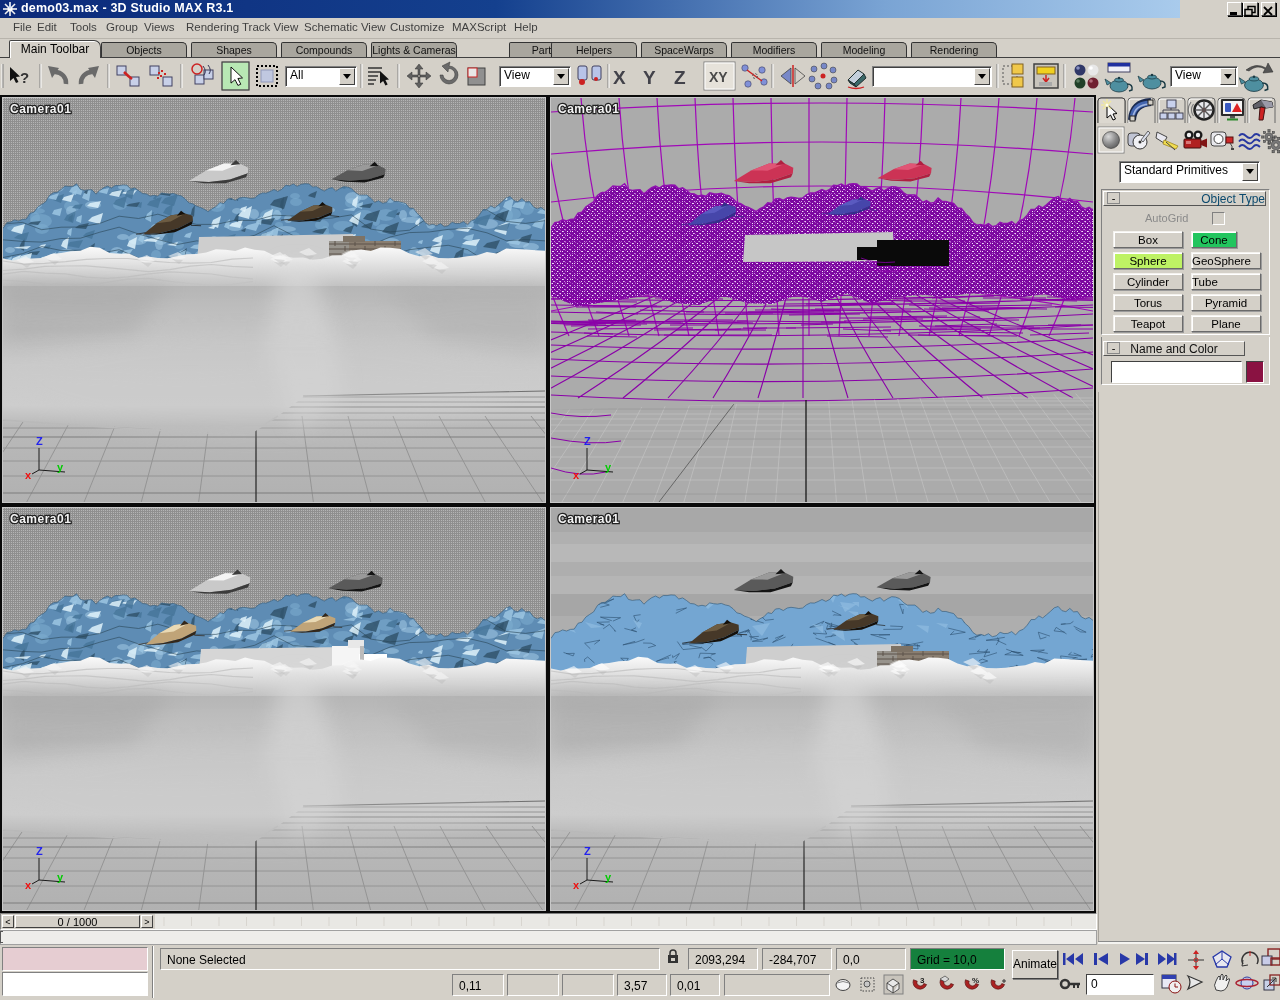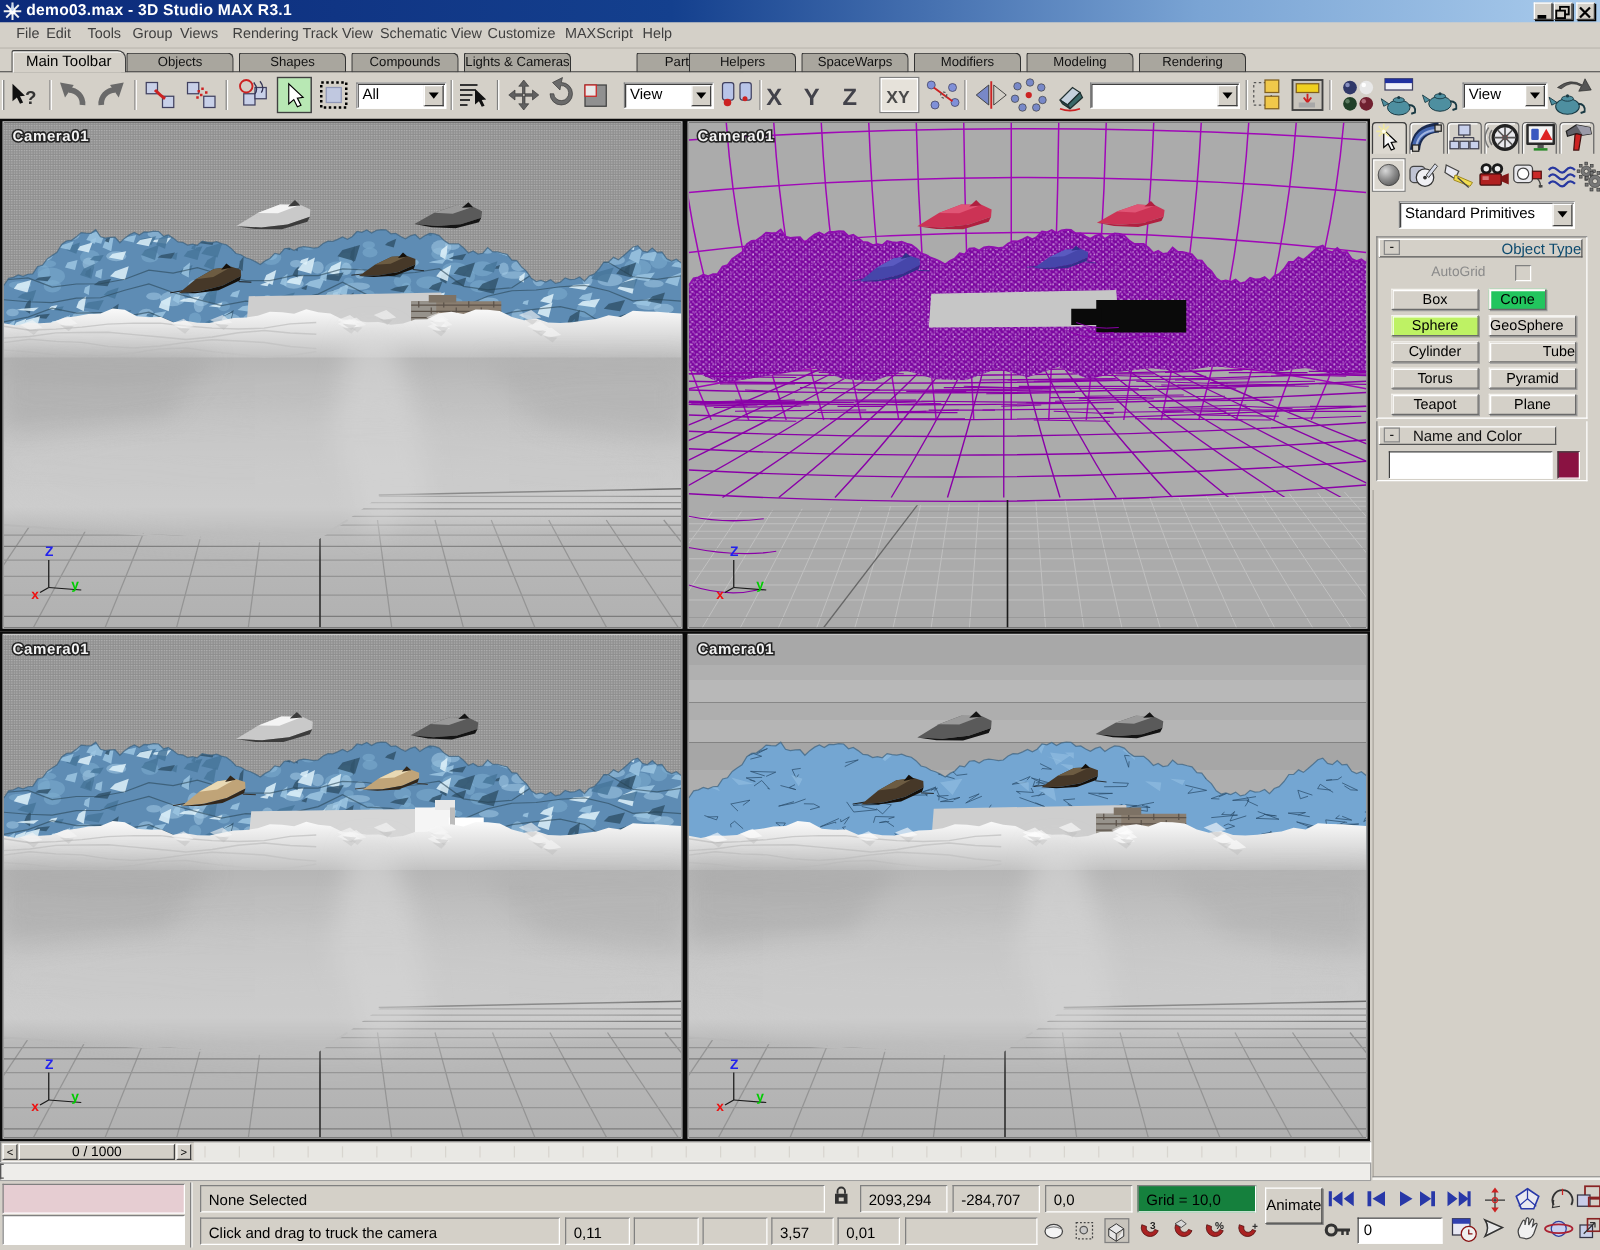--- a/index.html
+++ b/index.html
@@ -1,13 +1,13 @@
 <!DOCTYPE html>
 <html><head><meta charset="utf-8"><style>html,body{margin:0;padding:0;width:1280px;height:1000px;overflow:hidden;}body{font-family:"Liberation Sans",sans-serif;background:#d4d0c8;position:relative;}*{box-sizing:border-box;}.abs{position:absolute;}</style></head><body>
-<div class="abs" style="left:0;top:0;width:1280px;height:18px;background:linear-gradient(to right,#0c2a7a,#14408e 42%,#7aa4d4 75%,#a9cbec);">
+<div class="abs" style="left:0;top:0;width:1180px;height:18px;background:linear-gradient(to right,#0c2a7a,#14408e 42%,#7aa4d4 75%,#a9cbec);">
     <svg width="16" height="16" style="position:absolute;left:2px;top:1px;">
       <g stroke="#f0f0f0" stroke-width="1.6">
         <line x1="8" y1="1" x2="8" y2="15"></line>
         <line x1="1" y1="8" x2="15" y2="8"></line>
         <line x1="3" y1="3" x2="13" y2="13"></line>
         <line x1="13" y1="3" x2="3" y2="13"></line>
       </g>
       <circle cx="8" cy="8" r="2.5" fill="#fff"></circle>
       <path d="M8,1 L9.5,6.5 L8,8 L6.5,6.5 Z" fill="#c8d8f0"></path>
     </svg>
@@ -2015,21 +2015,21 @@
     <div class="abs" style="left:4px;top:94px;width:169px;height:146px;border:1px solid;border-color:#808080 #fff #fff #808080;"></div>
     <div class="abs" style="left:6px;top:96px;width:163px;height:15px;background:#d4d0c8;border:1px solid;border-color:#fff #555 #555 #fff;font-size:12px;text-align:right;line-height:14px;color:#0c4a6e;">Object Type</div>
     <div class="abs" style="left:10px;top:97px;width:13px;height:12px;background:#d4d0c8;border:1px solid #888;font-size:11px;line-height:10px;text-align:center;">-</div>
     <div class="abs" style="left:48px;top:117px;font-size:11px;color:#8a8a8a;">AutoGrid</div>
     <div class="abs" style="left:115px;top:117px;width:13px;height:13px;background:#d4d0c8;border:1px solid;border-color:#808080 #fff #fff #808080;"></div>
     <div style="position:absolute;left:16px;top:136px;width:70px;height:17px;background:#d4d0c8;border:1px solid;border-color:#f4f2ee #6a6a6a #6a6a6a #f4f2ee;box-shadow:inset 1px 1px 0 #fff, 1px 1px 0 #9a9a9a;text-align:center;font-size:11.5px;line-height:17px;color:#000;">Box</div>
     <div style="position:absolute;left:94px;top:136px;width:46px;height:17px;background:#22c55e;border:1px solid;border-color:#f4f2ee #6a6a6a #6a6a6a #f4f2ee;box-shadow:inset 1px 1px 0 #fff, 1px 1px 0 #9a9a9a;text-align:center;font-size:11.5px;line-height:17px;color:#000;">Cone</div>
     <div style="position:absolute;left:16px;top:157px;width:70px;height:17px;background:#bef264;border:1px solid;border-color:#f4f2ee #6a6a6a #6a6a6a #f4f2ee;box-shadow:inset 1px 1px 0 #fff, 1px 1px 0 #9a9a9a;text-align:center;font-size:11.5px;line-height:17px;color:#000;">Sphere</div>
     <div style="position:absolute;left:94px;top:157px;width:70px;height:17px;background:#d4d0c8;border:1px solid;border-color:#f4f2ee #6a6a6a #6a6a6a #f4f2ee;box-shadow:inset 1px 1px 0 #fff, 1px 1px 0 #9a9a9a;font-size:11.5px;line-height:17px;color:#000;">GeoSphere</div>
     <div style="position:absolute;left:16px;top:178px;width:70px;height:17px;background:#d4d0c8;border:1px solid;border-color:#f4f2ee #6a6a6a #6a6a6a #f4f2ee;box-shadow:inset 1px 1px 0 #fff, 1px 1px 0 #9a9a9a;text-align:center;font-size:11.5px;line-height:17px;color:#000;">Cylinder</div>
-    <div style="position:absolute;left:94px;top:178px;width:70px;height:17px;background:#d4d0c8;border:1px solid;border-color:#f4f2ee #6a6a6a #6a6a6a #f4f2ee;box-shadow:inset 1px 1px 0 #fff, 1px 1px 0 #9a9a9a;text-align:right;font-size:11.5px;line-height:17px;color:#000;">Tube</div>
+    <div style="position:absolute;left:94px;top:178px;width:70px;height:17px;background:#d4d0c8;border:1px solid;border-color:#f4f2ee #6a6a6a #6a6a6a #f4f2ee;box-shadow:inset 1px 1px 0 #fff, 1px 1px 0 #9a9a9a;text-align:left;font-size:11.5px;line-height:17px;color:#000;">Tube</div>
     <div style="position:absolute;left:16px;top:199px;width:70px;height:17px;background:#d4d0c8;border:1px solid;border-color:#f4f2ee #6a6a6a #6a6a6a #f4f2ee;box-shadow:inset 1px 1px 0 #fff, 1px 1px 0 #9a9a9a;text-align:center;font-size:11.5px;line-height:17px;color:#000;">Torus</div>
     <div style="position:absolute;left:94px;top:199px;width:70px;height:17px;background:#d4d0c8;border:1px solid;border-color:#f4f2ee #6a6a6a #6a6a6a #f4f2ee;box-shadow:inset 1px 1px 0 #fff, 1px 1px 0 #9a9a9a;text-align:center;font-size:11.5px;line-height:17px;color:#000;">Pyramid</div>
     <div style="position:absolute;left:16px;top:220px;width:70px;height:17px;background:#d4d0c8;border:1px solid;border-color:#f4f2ee #6a6a6a #6a6a6a #f4f2ee;box-shadow:inset 1px 1px 0 #fff, 1px 1px 0 #9a9a9a;text-align:center;font-size:11.5px;line-height:17px;color:#000;">Teapot</div>
     <div style="position:absolute;left:94px;top:220px;width:70px;height:17px;background:#d4d0c8;border:1px solid;border-color:#f4f2ee #6a6a6a #6a6a6a #f4f2ee;box-shadow:inset 1px 1px 0 #fff, 1px 1px 0 #9a9a9a;text-align:center;font-size:11.5px;line-height:17px;color:#000;">Plane</div>
     <div class="abs" style="left:6px;top:246px;width:142px;height:15px;background:#d4d0c8;border:1px solid;border-color:#fff #555 #555 #fff;font-size:12px;text-align:center;line-height:14px;color:#111;">Name and Color</div>
     <div class="abs" style="left:10px;top:247px;width:13px;height:12px;background:#d4d0c8;border:1px solid #888;font-size:11px;line-height:10px;text-align:center;">-</div>
     <div class="abs" style="left:4px;top:242px;width:169px;height:48px;border:1px solid;border-color:#808080 #fff #fff #808080;border-top:none;"></div>
     <div class="abs" style="left:14px;top:266px;width:131px;height:22px;background:#fff;border:1px solid;border-color:#404040 #fff #fff #404040;"></div>
     <div class="abs" style="left:149px;top:266px;width:18px;height:22px;background:#8a1242;border:1px solid;border-color:#404040 #fff #fff #404040;"></div>
   </div>
@@ -2082,21 +2082,20 @@
 <div class="abs" style="left:1098px;top:942px;width:182px;height:2px;background:#f4f3f0;"></div>
 <div class="abs" style="left:0;top:945px;width:1280px;height:55px;background:#d4d0c8;">
     <div class="abs" style="left:2px;top:2px;width:146px;height:24px;background:#e6cdd2;border:1px solid;border-color:#808080 #fff #fff #808080;"></div>
     <div class="abs" style="left:2px;top:27px;width:146px;height:24px;background:#ffffff;border:1px solid;border-color:#808080 #fff #fff #808080;"></div>
     <div class="abs" style="left:152px;top:1px;width:2px;height:52px;border-left:1px solid #808080;border-right:1px solid #fff;"></div>
     <div style="position:absolute;left:160px;top:3px;width:500px;height:22px;background:#d4d0c8;border:1px solid;border-color:#808080 #fff #fff #808080;padding-left:6px;font-size:12px;line-height:22px;color:#000;overflow:hidden;white-space:nowrap;">None Selected</div>
     <div style="position:absolute;left:688px;top:3px;width:70px;height:22px;background:#d4d0c8;border:1px solid;border-color:#808080 #fff #fff #808080;padding-left:6px;font-size:12px;line-height:22px;color:#000;overflow:hidden;white-space:nowrap;">2093,294</div>
     <div style="position:absolute;left:762px;top:3px;width:70px;height:22px;background:#d4d0c8;border:1px solid;border-color:#808080 #fff #fff #808080;padding-left:6px;font-size:12px;line-height:22px;color:#000;overflow:hidden;white-space:nowrap;">-284,707</div>
     <div style="position:absolute;left:836px;top:3px;width:70px;height:22px;background:#d4d0c8;border:1px solid;border-color:#808080 #fff #fff #808080;padding-left:6px;font-size:12px;line-height:22px;color:#000;overflow:hidden;white-space:nowrap;">0,0</div>
     <div style="position:absolute;left:910px;top:3px;width:95px;height:22px;background:#15803d;border:1px solid;border-color:#808080 #fff #fff #808080;padding-left:6px;font-size:12px;line-height:22px;color:#000;overflow:hidden;white-space:nowrap;">Grid = 10,0</div>
-    <div style="position:absolute;left:160px;top:29px;width:288px;height:22px;background:#d4d0c8;border:1px solid;border-color:#808080 #fff #fff #808080;padding-left:6px;font-size:12px;line-height:22px;color:#000;overflow:hidden;white-space:nowrap;">Click and drag to truck the camera</div>
     <div style="position:absolute;left:452px;top:29px;width:52px;height:22px;background:#d4d0c8;border:1px solid;border-color:#808080 #fff #fff #808080;padding-left:6px;font-size:12px;line-height:22px;color:#000;overflow:hidden;white-space:nowrap;">0,11</div>
     <div style="position:absolute;left:507px;top:29px;width:52px;height:22px;background:#d4d0c8;border:1px solid;border-color:#808080 #fff #fff #808080;padding-left:6px;font-size:12px;line-height:22px;color:#000;overflow:hidden;white-space:nowrap;"></div>
     <div style="position:absolute;left:562px;top:29px;width:52px;height:22px;background:#d4d0c8;border:1px solid;border-color:#808080 #fff #fff #808080;padding-left:6px;font-size:12px;line-height:22px;color:#000;overflow:hidden;white-space:nowrap;"></div>
     <div style="position:absolute;left:617px;top:29px;width:50px;height:22px;background:#d4d0c8;border:1px solid;border-color:#808080 #fff #fff #808080;padding-left:6px;font-size:12px;line-height:22px;color:#000;overflow:hidden;white-space:nowrap;">3,57</div>
     <div style="position:absolute;left:670px;top:29px;width:50px;height:22px;background:#d4d0c8;border:1px solid;border-color:#808080 #fff #fff #808080;padding-left:6px;font-size:12px;line-height:22px;color:#000;overflow:hidden;white-space:nowrap;">0,01</div>
     <div style="position:absolute;left:724px;top:29px;width:106px;height:22px;background:#d4d0c8;border:1px solid;border-color:#808080 #fff #fff #808080;padding-left:6px;font-size:12px;line-height:22px;color:#000;overflow:hidden;white-space:nowrap;"></div>
     <div class="abs" style="left:1012px;top:5px;width:46px;height:29px;background:#d4d0c8;border:1px solid;border-color:#fff #404040 #404040 #fff;box-shadow:1px 1px 0 #808080;font-size:12px;text-align:center;line-height:27px;">Animate</div>
     <div class="abs" style="left:1086px;top:29px;width:68px;height:21px;background:#fff;border:1px solid;border-color:#404040 #fff #fff #404040;font-size:12px;padding-left:4px;line-height:19px;">0</div>
     <svg width="1280" height="55" viewBox="0 0 1280 55" style="position:absolute;left:0;top:0;">
       <g transform="translate(666,4)">

